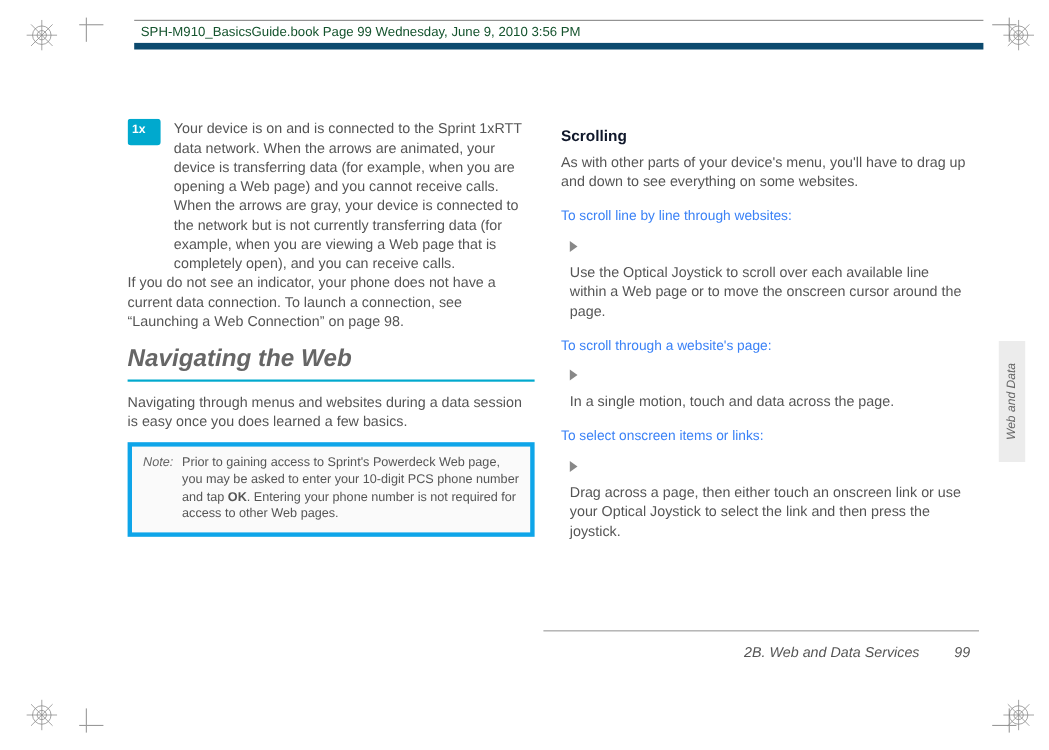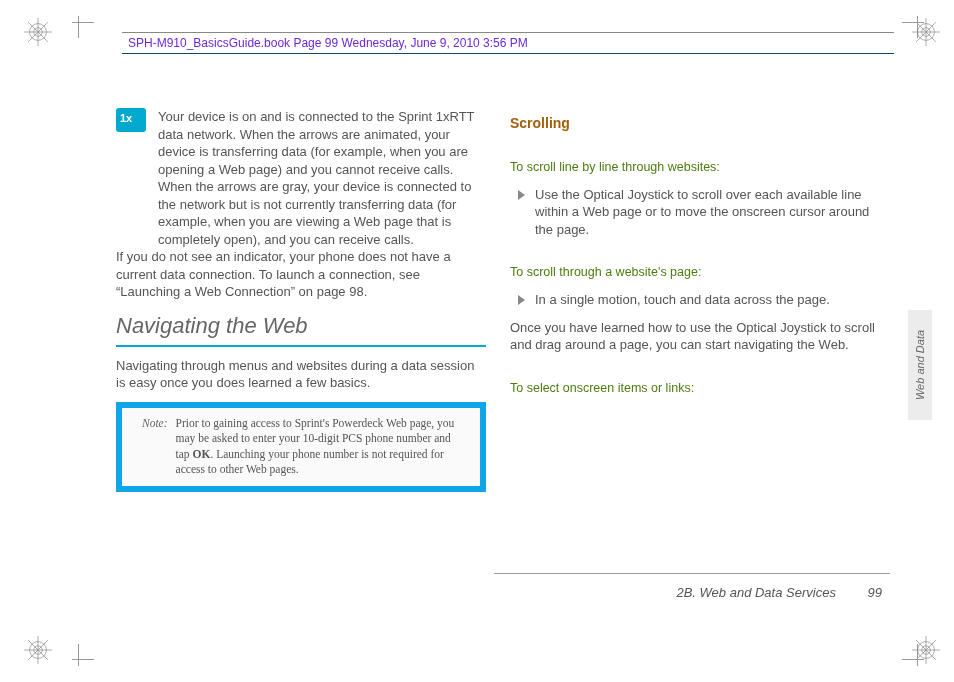--- a/index.html
+++ b/index.html
@@ -25,46 +25,46 @@
 
 
 .gear { position:absolute; width:28px; height:28px; }
 .gear svg { width:100%; height:100%; }
 .gear.tl { top:18px; left:24px; }
 .gear.bl { bottom:18px; left:24px; }
 .gear.right-top{ top:18px; right:14px;}
 .gear.right-bot{ bottom:18px; right:14px;}
 
 
-.page-header { position:absolute; top:32px; left:122px; right:60px; border-top:1px solid #888; border-bottom:1px solid #0c4a6e; padding:3px 6px; font-size:12px; color:#6d28d9; }
+.page-header { position:absolute; top:18px; left:122px; right:60px; border-top:1px solid #888; border-bottom:6px solid #0c4a6e; padding:3px 6px; font-size:12px; color:#14532d; }
 
 
 .content { position:absolute; top:108px; left:116px; width:770px; height:460px; display:flex; gap:24px; }
 .col { width: 370px; font-size:13px; line-height:1.35; color:#555; }
 .col p { margin-bottom:10px; }
 
 
 .onex-icon { display:inline-block; width:30px; height:24px; vertical-align:top; background:#00a9ce; border-radius:3px; position:relative; margin-right:8px; float:left; }
 .onex-icon::after{ content:"1x"; color:#fff; font-size:11px; font-weight:bold; position:absolute; left:4px; top:3px; }
 
 .indent-icon { overflow:hidden; }
 .indent-icon .txt { display:block; margin-left:42px; }
 
-.section-title { font-size:22px; font-style:italic; color:#666; margin:10px 0 4px 0; font-weight:normal; }
+.section-title { font-size:22px; font-style:italic; color:#666; margin:10px 0 4px 0; font-weight:bold; }
 .title-rule { height:2px; background:#00a9ce; margin-bottom:10px; }
 
-.note-box { border:6px solid #0ea5e9; padding:8px 20px; font-size:11.5px; background:#fafafa; display:flex; gap:8px; line-height:1.35;font-family:Liberation Serif, serif; }
+.note-box { border:4px solid #0ea5e9; padding:8px 10px; font-size:11.5px; background:#fafafa; display:flex; gap:8px; line-height:1.35; }
 .note-box .note-label { font-style:italic; color:#666; flex:0 0 auto; }
 .note-box .note-text { }
 
-.subhead { font-weight:bold; color:#a16207; font-size:14px; margin:6px 0 6px 0; }
+.subhead { font-weight:bold; color:#0f172a; font-size:14px; margin:6px 0 6px 0; }
 .lead { margin-bottom:8px; }
-.sub-instr { font-size:12.5px; color:#4d7c0f; margin:26px 0 6px 0; }
+.sub-instr { font-size:12.5px; color:#3b82f6; margin:14px 0 6px 0; }
 
-.bullet { display:flex; gap:10px; margin-bottom:10px; padding-left:8px; }
+.bullet { display:flex; gap:10px; margin-bottom:10px; padding-left:8px;flex-direction:column; }
 .bullet .tri { width:0; height:0; border-top:5px solid transparent; border-bottom:5px solid transparent; border-left:7px solid #888; margin-top:4px; flex:0 0 auto; }
 
 .side-tab { position:absolute; right:22px; top:310px; width:24px; height:110px; background:#ececec; display:flex; align-items:center; justify-content:center; }
 .side-tab span { transform:rotate(-90deg); font-size:11px; font-style:italic; color:#666; white-space:nowrap; }
 
 .footer { position:absolute; bottom:82px; right:72px; font-size:13px; font-style:italic; color:#555; }
 .footer .sec { margin-right:28px; }
 .footer-rule { position:absolute; bottom:108px; left:494px; right:64px; height:1px; background:#999; }
 .bold { font-weight:bold; font-style:normal; }
 </style>
@@ -146,39 +146,43 @@
       <span class="onex-icon"></span>
       <span class="txt">Your device is on and is connected to the Sprint 1xRTT data network. When the arrows are animated, your device is transferring data (for example, when you are opening a Web page) and you cannot receive calls. When the arrows are gray, your device is connected to the network but is not currently transferring data (for example, when you are viewing a Web page that is completely open), and you can receive calls.</span>
     </div>
     <p>If you do not see an indicator, your phone does not have a current data connection. To launch a connection, see “Launching a Web Connection” on page 98.</p>
     <h2 class="section-title">Navigating the Web</h2>
     <div class="title-rule"></div>
     <p>Navigating through menus and websites during a data session is easy once you does learned a few basics.</p>
     <div class="note-box">
       <span class="note-label">Note:</span>
       <span class="note-text">
-        <span>Prior to gaining access to Sprint's Powerdeck Web page, you may be asked to enter your 10-digit PCS phone number and tap </span><span class="bold">OK</span><span>. Launching your phone number is not required for access to other Web pages.</span>
+        <span>Prior to gaining access to Sprint's Powerdeck Web page, you may be asked to enter your 10-digit PCS phone number and tap </span><span class="bold">OK</span><span>. Entering your phone number is not required for access to other Web pages.</span>
       </span>
     </div>
   </div>
 
   <div class="col">
     <div class="subhead">Scrolling</div>
+    <p class="lead">As with other parts of your device's menu, you'll have to drag up and down to see everything on some websites.</p>
     <p class="sub-instr">To scroll line by line through websites:</p>
     <div class="bullet">
       <div class="tri"></div>
       <div>Use the Optical Joystick to scroll over each available line within a Web page or to move the onscreen cursor around the page.</div>
     </div>
     <p class="sub-instr">To scroll through a website's page:</p>
     <div class="bullet">
       <div class="tri"></div>
       <div>In a single motion, touch and data across the page.</div>
     </div>
-    <p class="lead">Once you have learned how to use the Optical Joystick to scroll and drag around a page, you can start navigating the Web.</p>
     <p class="sub-instr">To select onscreen items or links:</p>
+    <div class="bullet">
+      <div class="tri"></div>
+      <div>Drag across a page, then either touch an onscreen link or use your Optical Joystick to select the link and then press the joystick.</div>
+    </div>
   </div>
 </div>
 
 <div class="side-tab">
   <span>Web and Data</span>
 </div>
 
 <div class="footer-rule"></div>
 <div class="footer">
   <span class="sec">2B. Web and Data Services</span>

